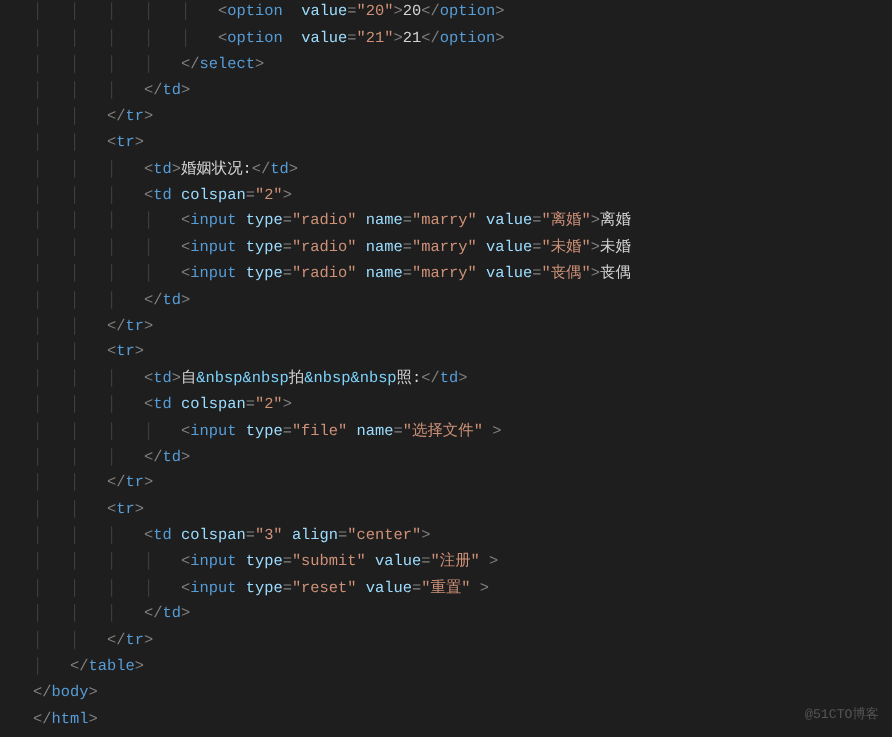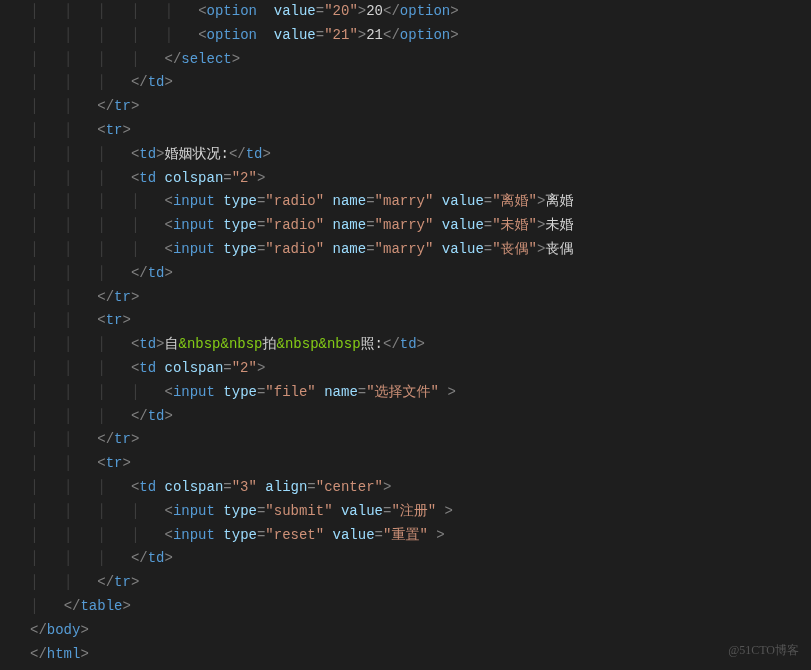--- a/index.html
+++ b/index.html
@@ -17,28 +17,28 @@
     }
     .code-container {
       padding: 0 0 0 30px;
       white-space: pre;
     }
     .tag-bracket { color: #808080; }
     .tag-name { color: #569cd6; }
     .attr-name { color: #9cdcfe; }
     .attr-value { color: #ce9178; }
     .text { color: #d4d4d4; }
-    .entity { color: #84cc16; }
+    .entity { color: #7dd3fc; }
     .line { display: block; }
     .watermark {
       position: absolute;
       bottom: 10px;
       right: 12px;
       color: #555;
       font-size: 12px;
-      font-family: Liberation Serif, serif;
+      font-family: Liberation Mono, monospace;
     }
   </style>
 </head>
 <body>
 
 <div class="code-container" id="code-area"><span class="line"><span style="color:#404040;">│</span>   <span style="color:#404040;">│</span>   <span style="color:#404040;">│</span>   <span style="color:#404040;">│</span>   <span style="color:#404040;">│</span>   <span class="tag-bracket">&lt;</span><span class="tag-name">option</span>  <span class="attr-name">value</span><span class="tag-bracket">=</span><span class="attr-value">"20"</span><span class="tag-bracket">&gt;</span><span class="text">2</span><span class="text">0</span><span class="tag-bracket">&lt;</span><span class="tag-bracket">/</span><span class="tag-name">option</span><span class="tag-bracket">&gt;</span></span><span class="line"><span style="color:#404040;">│</span>   <span style="color:#404040;">│</span>   <span style="color:#404040;">│</span>   <span style="color:#404040;">│</span>   <span style="color:#404040;">│</span>   <span class="tag-bracket">&lt;</span><span class="tag-name">option</span>  <span class="attr-name">value</span><span class="tag-bracket">=</span><span class="attr-value">"21"</span><span class="tag-bracket">&gt;</span><span class="text">2</span><span class="text">1</span><span class="tag-bracket">&lt;</span><span class="tag-bracket">/</span><span class="tag-name">option</span><span class="tag-bracket">&gt;</span></span><span class="line"><span style="color:#404040;">│</span>   <span style="color:#404040;">│</span>   <span style="color:#404040;">│</span>   <span style="color:#404040;">│</span>   <span class="tag-bracket">&lt;</span><span class="tag-bracket">/</span><span class="tag-name">select</span><span class="tag-bracket">&gt;</span></span><span class="line"><span style="color:#404040;">│</span>   <span style="color:#404040;">│</span>   <span style="color:#404040;">│</span>   <span class="tag-bracket">&lt;</span><span class="tag-bracket">/</span><span class="tag-name">td</span><span class="tag-bracket">&gt;</span></span><span class="line"><span style="color:#404040;">│</span>   <span style="color:#404040;">│</span>   <span class="tag-bracket">&lt;</span><span class="tag-bracket">/</span><span class="tag-name">tr</span><span class="tag-bracket">&gt;</span></span><span class="line"><span style="color:#404040;">│</span>   <span style="color:#404040;">│</span>   <span class="tag-bracket">&lt;</span><span class="tag-name">tr</span><span class="tag-bracket">&gt;</span></span><span class="line"><span style="color:#404040;">│</span>   <span style="color:#404040;">│</span>   <span style="color:#404040;">│</span>   <span class="tag-bracket">&lt;</span><span class="tag-name">td</span><span class="tag-bracket">&gt;</span><span class="text">婚</span><span class="text">姻</span><span class="text">状</span><span class="text">况</span><span class="text">:</span><span class="tag-bracket">&lt;</span><span class="tag-bracket">/</span><span class="tag-name">td</span><span class="tag-bracket">&gt;</span></span><span class="line"><span style="color:#404040;">│</span>   <span style="color:#404040;">│</span>   <span style="color:#404040;">│</span>   <span class="tag-bracket">&lt;</span><span class="tag-name">td</span> <span class="attr-name">colspan</span><span class="tag-bracket">=</span><span class="attr-value">"2"</span><span class="tag-bracket">&gt;</span></span><span class="line"><span style="color:#404040;">│</span>   <span style="color:#404040;">│</span>   <span style="color:#404040;">│</span>   <span style="color:#404040;">│</span>   <span class="tag-bracket">&lt;</span><span class="tag-name">input</span> <span class="attr-name">type</span><span class="tag-bracket">=</span><span class="attr-value">"radio"</span> <span class="attr-name">name</span><span class="tag-bracket">=</span><span class="attr-value">"marry"</span> <span class="attr-name">value</span><span class="tag-bracket">=</span><span class="attr-value">"离婚"</span><span class="tag-bracket">&gt;</span><span class="text">离</span><span class="text">婚</span></span><span class="line"><span style="color:#404040;">│</span>   <span style="color:#404040;">│</span>   <span style="color:#404040;">│</span>   <span style="color:#404040;">│</span>   <span class="tag-bracket">&lt;</span><span class="tag-name">input</span> <span class="attr-name">type</span><span class="tag-bracket">=</span><span class="attr-value">"radio"</span> <span class="attr-name">name</span><span class="tag-bracket">=</span><span class="attr-value">"marry"</span> <span class="attr-name">value</span><span class="tag-bracket">=</span><span class="attr-value">"未婚"</span><span class="tag-bracket">&gt;</span><span class="text">未</span><span class="text">婚</span></span><span class="line"><span style="color:#404040;">│</span>   <span style="color:#404040;">│</span>   <span style="color:#404040;">│</span>   <span style="color:#404040;">│</span>   <span class="tag-bracket">&lt;</span><span class="tag-name">input</span> <span class="attr-name">type</span><span class="tag-bracket">=</span><span class="attr-value">"radio"</span> <span class="attr-name">name</span><span class="tag-bracket">=</span><span class="attr-value">"marry"</span> <span class="attr-name">value</span><span class="tag-bracket">=</span><span class="attr-value">"丧偶"</span><span class="tag-bracket">&gt;</span><span class="text">丧</span><span class="text">偶</span></span><span class="line"><span style="color:#404040;">│</span>   <span style="color:#404040;">│</span>   <span style="color:#404040;">│</span>   <span class="tag-bracket">&lt;</span><span class="tag-bracket">/</span><span class="tag-name">td</span><span class="tag-bracket">&gt;</span></span><span class="line"><span style="color:#404040;">│</span>   <span style="color:#404040;">│</span>   <span class="tag-bracket">&lt;</span><span class="tag-bracket">/</span><span class="tag-name">tr</span><span class="tag-bracket">&gt;</span></span><span class="line"><span style="color:#404040;">│</span>   <span style="color:#404040;">│</span>   <span class="tag-bracket">&lt;</span><span class="tag-name">tr</span><span class="tag-bracket">&gt;</span></span><span class="line"><span style="color:#404040;">│</span>   <span style="color:#404040;">│</span>   <span style="color:#404040;">│</span>   <span class="tag-bracket">&lt;</span><span class="tag-name">td</span><span class="tag-bracket">&gt;</span><span class="text">自</span><span class="entity">&amp;nbsp</span><span class="entity">&amp;nbsp</span><span class="text">拍</span><span class="entity">&amp;nbsp</span><span class="entity">&amp;nbsp</span><span class="text">照</span><span class="text">:</span><span class="tag-bracket">&lt;</span><span class="tag-bracket">/</span><span class="tag-name">td</span><span class="tag-bracket">&gt;</span></span><span class="line"><span style="color:#404040;">│</span>   <span style="color:#404040;">│</span>   <span style="color:#404040;">│</span>   <span class="tag-bracket">&lt;</span><span class="tag-name">td</span> <span class="attr-name">colspan</span><span class="tag-bracket">=</span><span class="attr-value">"2"</span><span class="tag-bracket">&gt;</span></span><span class="line"><span style="color:#404040;">│</span>   <span style="color:#404040;">│</span>   <span style="color:#404040;">│</span>   <span style="color:#404040;">│</span>   <span class="tag-bracket">&lt;</span><span class="tag-name">input</span> <span class="attr-name">type</span><span class="tag-bracket">=</span><span class="attr-value">"file"</span> <span class="attr-name">name</span><span class="tag-bracket">=</span><span class="attr-value">"选择文件"</span> <span class="tag-bracket">&gt;</span></span><span class="line"><span style="color:#404040;">│</span>   <span style="color:#404040;">│</span>   <span style="color:#404040;">│</span>   <span class="tag-bracket">&lt;</span><span class="tag-bracket">/</span><span class="tag-name">td</span><span class="tag-bracket">&gt;</span></span><span class="line"><span style="color:#404040;">│</span>   <span style="color:#404040;">│</span>   <span class="tag-bracket">&lt;</span><span class="tag-bracket">/</span><span class="tag-name">tr</span><span class="tag-bracket">&gt;</span></span><span class="line"><span style="color:#404040;">│</span>   <span style="color:#404040;">│</span>   <span class="tag-bracket">&lt;</span><span class="tag-name">tr</span><span class="tag-bracket">&gt;</span></span><span class="line"><span style="color:#404040;">│</span>   <span style="color:#404040;">│</span>   <span style="color:#404040;">│</span>   <span class="tag-bracket">&lt;</span><span class="tag-name">td</span> <span class="attr-name">colspan</span><span class="tag-bracket">=</span><span class="attr-value">"3"</span> <span class="attr-name">align</span><span class="tag-bracket">=</span><span class="attr-value">"center"</span><span class="tag-bracket">&gt;</span></span><span class="line"><span style="color:#404040;">│</span>   <span style="color:#404040;">│</span>   <span style="color:#404040;">│</span>   <span style="color:#404040;">│</span>   <span class="tag-bracket">&lt;</span><span class="tag-name">input</span> <span class="attr-name">type</span><span class="tag-bracket">=</span><span class="attr-value">"submit"</span> <span class="attr-name">value</span><span class="tag-bracket">=</span><span class="attr-value">"注册"</span> <span class="tag-bracket">&gt;</span></span><span class="line"><span style="color:#404040;">│</span>   <span style="color:#404040;">│</span>   <span style="color:#404040;">│</span>   <span style="color:#404040;">│</span>   <span class="tag-bracket">&lt;</span><span class="tag-name">input</span> <span class="attr-name">type</span><span class="tag-bracket">=</span><span class="attr-value">"reset"</span> <span class="attr-name">value</span><span class="tag-bracket">=</span><span class="attr-value">"重置"</span> <span class="tag-bracket">&gt;</span></span><span class="line"><span style="color:#404040;">│</span>   <span style="color:#404040;">│</span>   <span style="color:#404040;">│</span>   <span class="tag-bracket">&lt;</span><span class="tag-bracket">/</span><span class="tag-name">td</span><span class="tag-bracket">&gt;</span></span><span class="line"><span style="color:#404040;">│</span>   <span style="color:#404040;">│</span>   <span class="tag-bracket">&lt;</span><span class="tag-bracket">/</span><span class="tag-name">tr</span><span class="tag-bracket">&gt;</span></span><span class="line"><span style="color:#404040;">│</span>   <span class="tag-bracket">&lt;</span><span class="tag-bracket">/</span><span class="tag-name">table</span><span class="tag-bracket">&gt;</span></span><span class="line"><span class="tag-bracket">&lt;</span><span class="tag-bracket">/</span><span class="tag-name">body</span><span class="tag-bracket">&gt;</span></span><span class="line"><span class="tag-bracket">&lt;</span><span class="tag-bracket">/</span><span class="tag-name">html</span><span class="tag-bracket">&gt;</span></span></div>
 <div class="watermark">@51CTO博客</div>
 
 </body></html>

